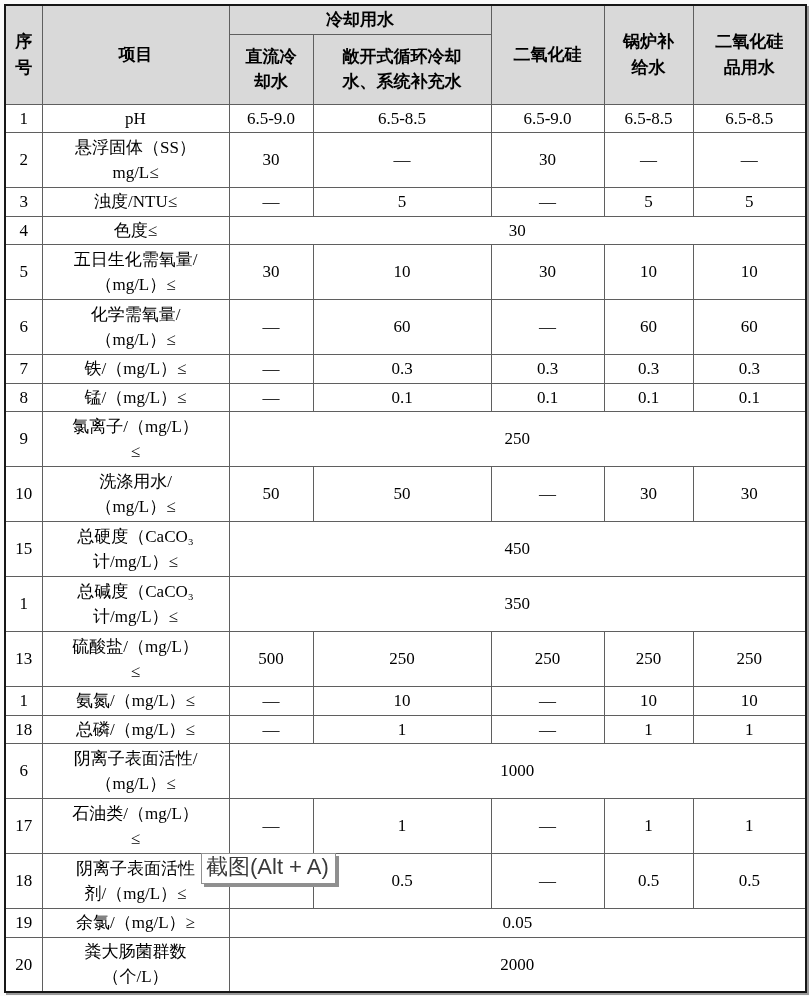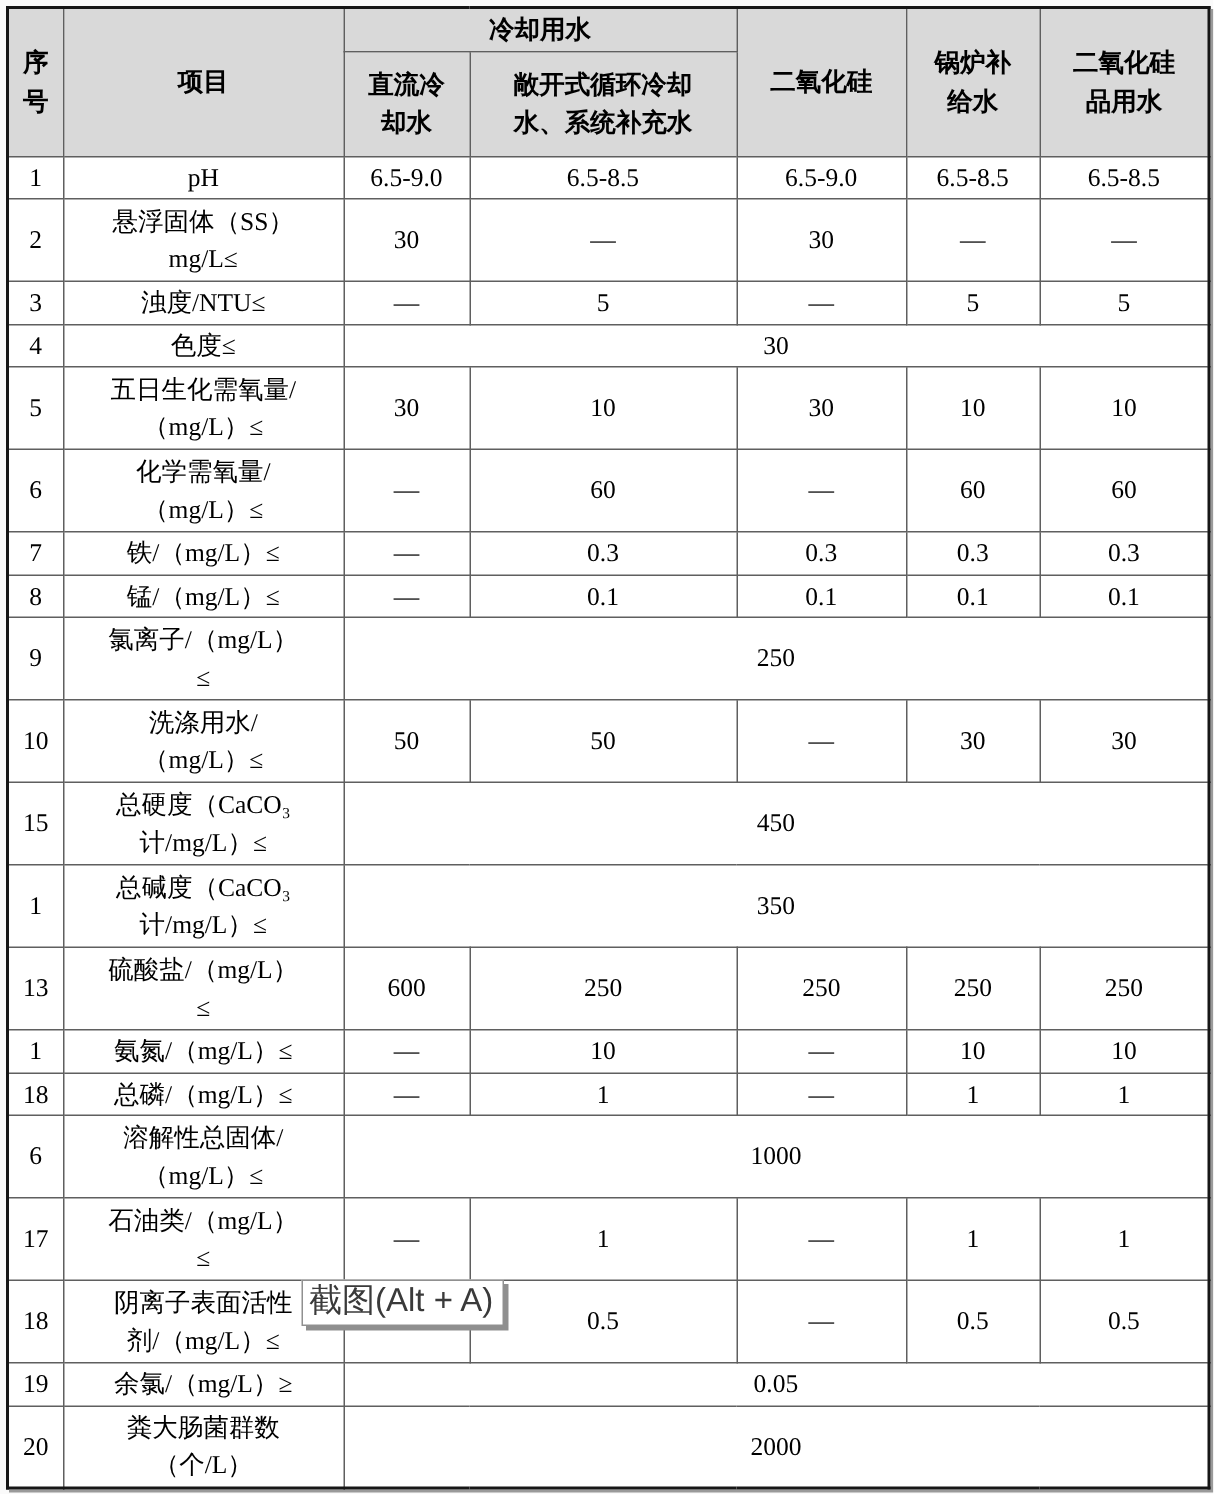--- a/index.html
+++ b/index.html
@@ -169,21 +169,21 @@
       <tr class="h55">
         <td>1</td>
         <td>总碱度（CaCO₃
 计/mg/L）≤</td>
         <td colspan="5">350</td>
       </tr>
       <tr class="h55">
         <td>13</td>
         <td>硫酸盐/（mg/L）
 ≤</td>
-        <td>600</td>
+        <td>500</td>
         <td>250</td>
         <td>250</td>
         <td>250</td>
         <td>250</td>
       </tr>
       <tr class="h28">
         <td>1</td>
         <td>氨氮/（mg/L）≤</td>
         <td>—</td>
         <td>10</td>
@@ -195,21 +195,21 @@
         <td>18</td>
         <td>总磷/（mg/L）≤</td>
         <td>—</td>
         <td>1</td>
         <td>—</td>
         <td>1</td>
         <td>1</td>
       </tr>
       <tr class="h55">
         <td>6</td>
-        <td>溶解性总固体/
+        <td>阴离子表面活性/
 （mg/L）≤</td>
         <td colspan="5">1000</td>
       </tr>
       <tr class="h55">
         <td>17</td>
         <td>石油类/（mg/L）
 ≤</td>
         <td>—</td>
         <td>1</td>
         <td>—</td>

